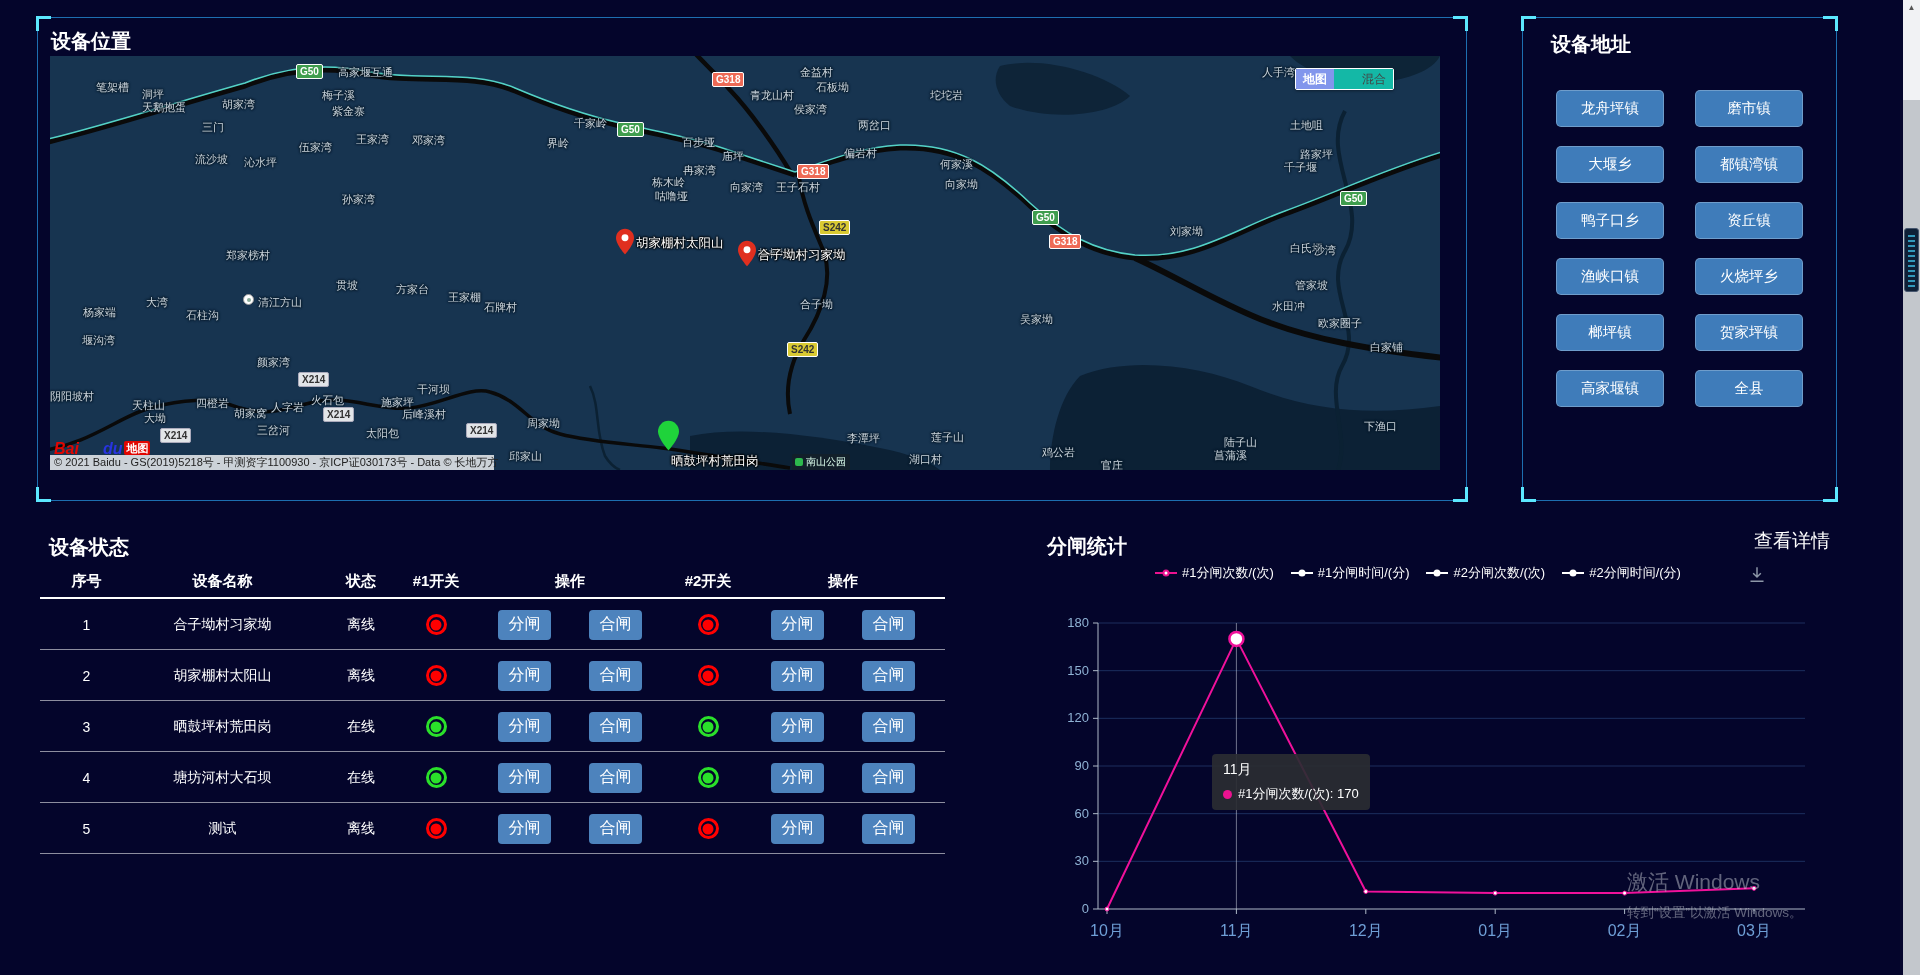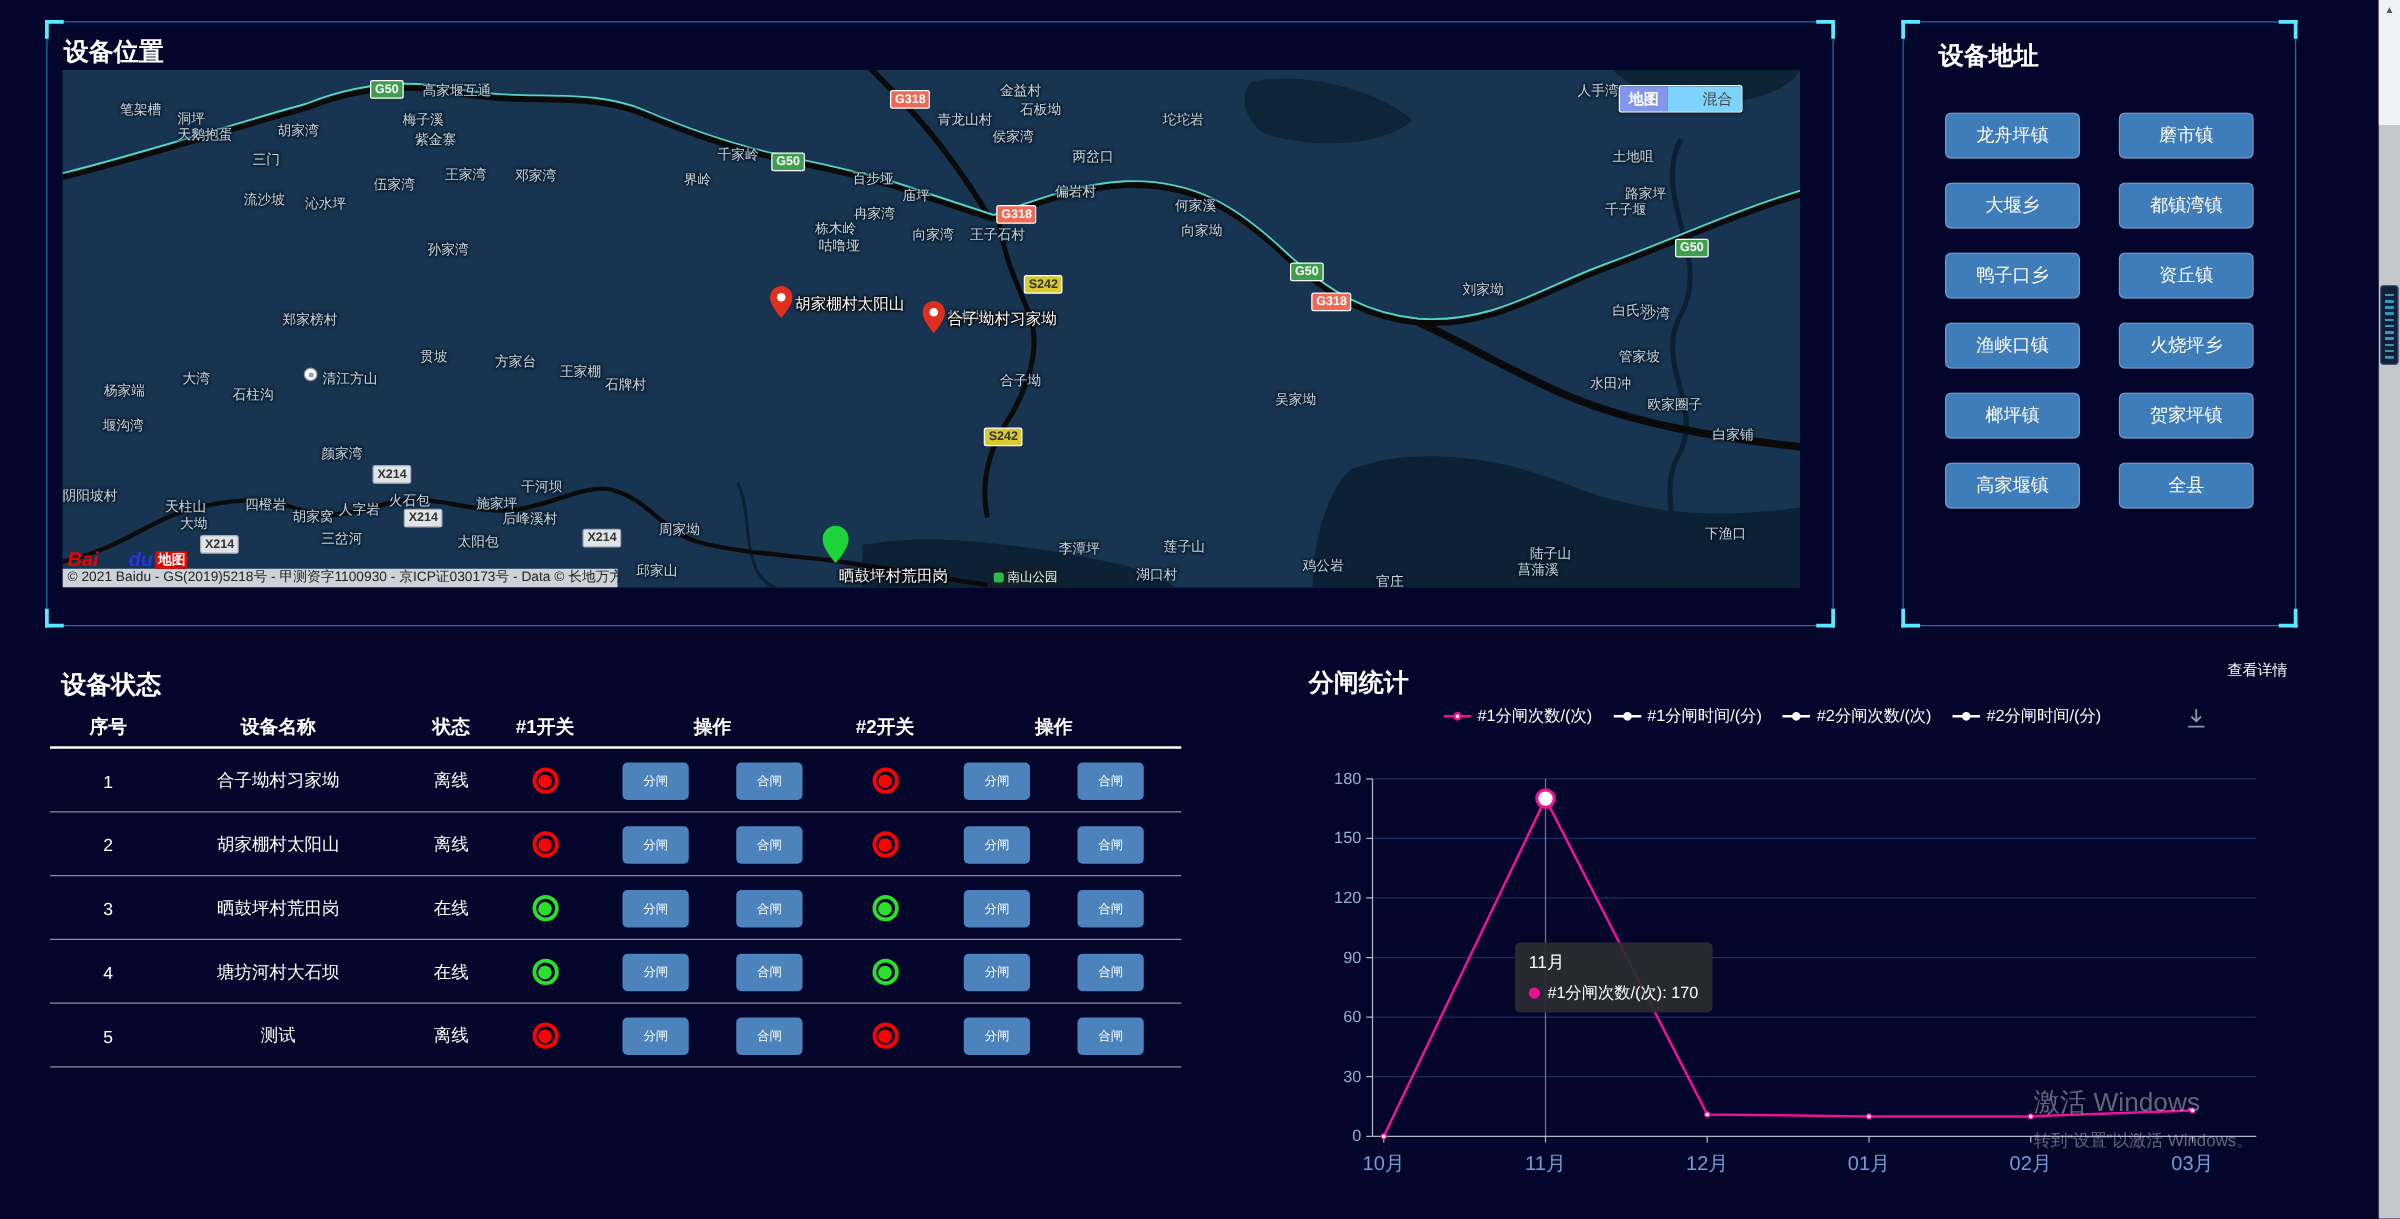--- a/index.html
+++ b/index.html
@@ -42,21 +42,21 @@
   .marker.green svg path { fill:#1fd33b; }
   .marker.green svg circle { opacity:0; }
   .marker.green svg { width:21px; height:31px; }
   .marker .mlabel2 { position:absolute; left:20px; top:7px; font-size:12.5px; color:#fff; white-space:nowrap;
     text-shadow:-1px 0 2px #000, 1px 0 2px #000, 0 -1px 2px #000, 0 1px 2px #000; }
   .marker.green .mlabel2 { left:13px; top:33px; }
   #map-toggle { position:absolute; right:46px; top:12px; display:flex; border:1px solid #fff;
     border-radius:2px; overflow:hidden; z-index:8; box-shadow:0 1px 3px rgba(0,0,0,.4); }
   #map-toggle span { font-size:12px; line-height:20px; padding:0 7px; cursor:pointer; }
   #map-toggle .sel { background:#8296ec; color:#fff; font-weight:bold; }
-  #map-toggle .unsel { background:#7dd3fc; color:#444;padding-left:28px; }
+  #map-toggle .unsel { background:#14b8a6; color:#444;padding-left:28px; }
   #baidu-logo { position:absolute; left:4px; top:384px; z-index:7; font-weight:bold; font-style:italic;
     font-size:16px; }
   #baidu-logo .bai { color:#e10601; }
   #baidu-logo .du  { color:#2834e0;margin-left:24px; }
   #baidu-logo .tag { font-style:normal; font-size:11px; background:#e10601; color:#fff;
     border-radius:2px; padding:1px 2px; margin-left:2px; vertical-align:2px; }
   #map-attr { position:absolute; left:0; top:399px; width:444px; height:15px;
     background:rgba(255,255,255,.78); color:#222; font-size:11px; line-height:15px;
     padding-left:4px; white-space:nowrap; z-index:6; }
 
@@ -82,25 +82,25 @@
   .c4 { left:365px; width:62px; }
   .c5 { left:450px; width:160px; gap:38px; }
   .c6 { left:636px; width:64px; }
   .c7 { left:723px; width:160px; gap:38px; }
   .ind { display:inline-block; width:21px; height:21px; border-radius:50%; border:3px solid #f00;
     position:relative; }
   .ind::after { content:''; position:absolute; left:50%; top:50%; width:11px; height:11px;
     border-radius:50%; transform:translate(-50%,-50%); background:#f00; }
   .ind.green { border-color:#2ae02a; } .ind.green::after { background:#2ae02a; }
   .opbtn { width:53px; height:30px; background:#4d83bd; border:none; border-radius:4px; color:#fff;
-    font-size:10px; cursor:pointer; font-family:"Liberation Sans", sans-serif; }
+    font-size:16px; cursor:pointer; font-family:"Liberation Sans", sans-serif; }
 
   
   #stats-sec { position:absolute; left:1035px; top:520px; width:810px; height:455px; }
-  #detail-link { position:absolute; right:15px; top:8px; color:#fff; font-size:12px; cursor:pointer; }
+  #detail-link { position:absolute; right:15px; top:8px; color:#fff; font-size:19px; cursor:pointer; }
   #legend { position:absolute; left:120px; top:44px; display:flex; gap:17px; }
   .leg { display:flex; align-items:center; gap:5px; font-size:13px; color:#fff; cursor:pointer; }
   .lseg { width:22px; height:2px; background:#fff; position:relative; }
   .ldot { position:absolute; left:50%; top:50%; transform:translate(-50%,-50%); width:7px; height:7px;
     border-radius:50%; background:#fff; border:2.5px solid #fff; }
   .leg.pink .lseg { background:#ec1290; }
   .leg.pink .ldot { border-color:#ec1290; background:#fff; }
   #dl-icon { position:absolute; left:713px; top:46px; cursor:pointer; }
   #chart-svg { position:absolute; left:0; top:78px; font-family:"Liberation Sans", sans-serif; }
   #tooltip { position:absolute; left:177px; top:234px; min-width:122px; background:rgba(42,44,50,.92);

